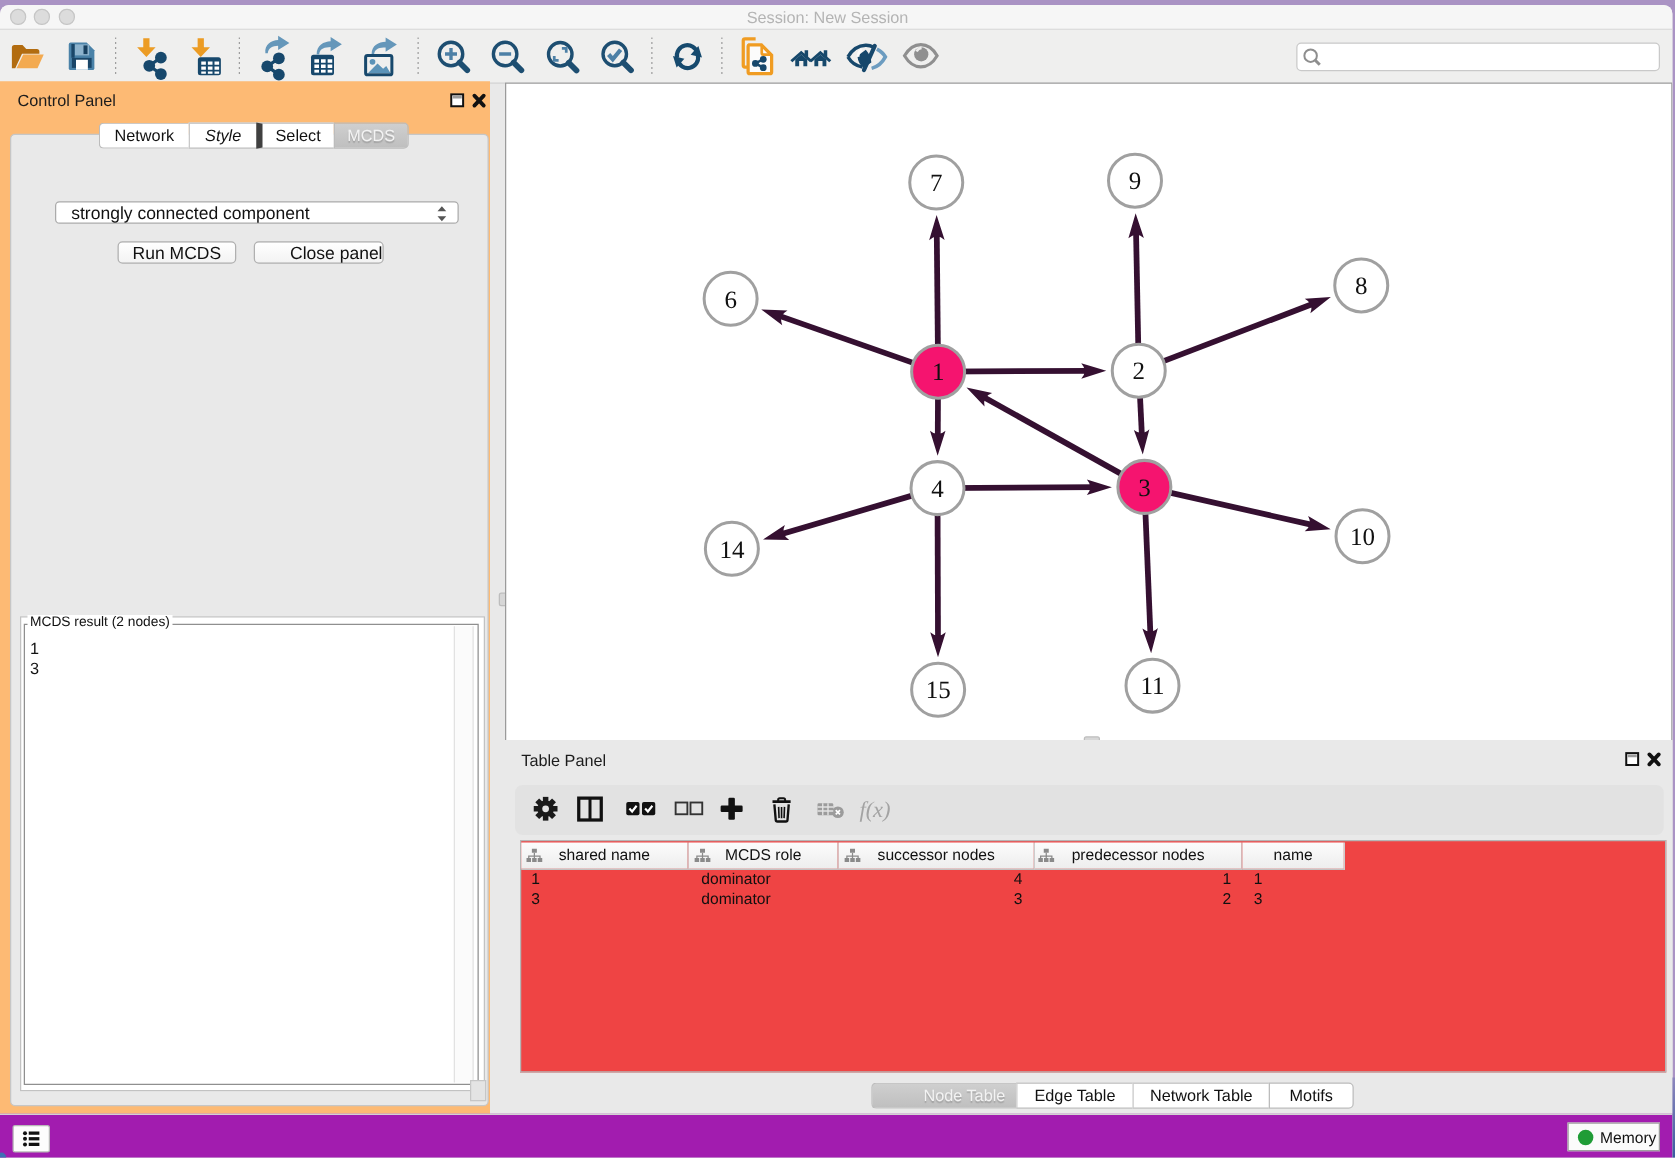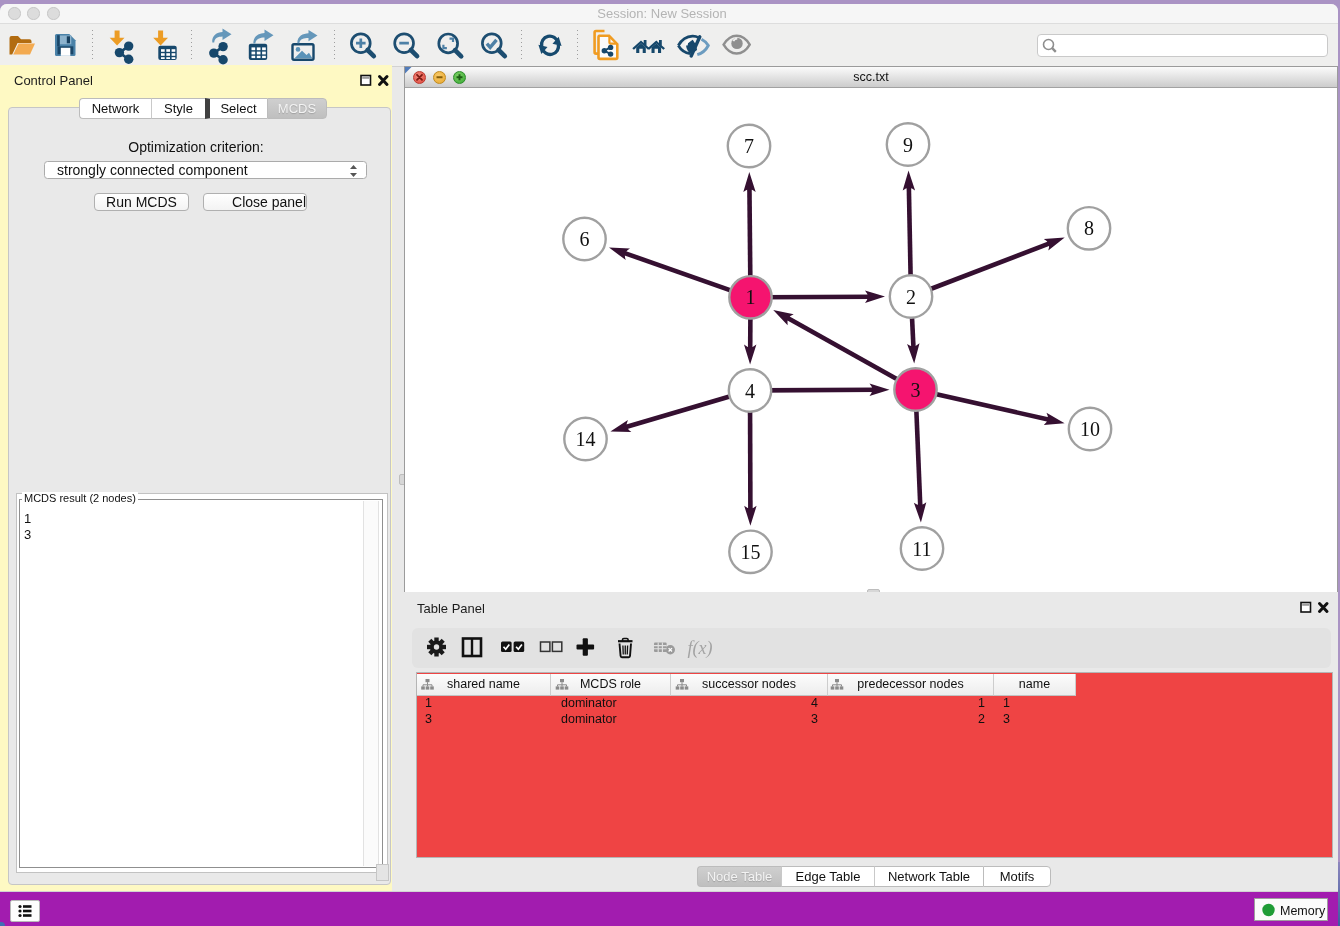--- a/index.html
+++ b/index.html
@@ -15,21 +15,21 @@
   #wtitle{position:absolute;top:0;left:-7px;width:100%;text-align:center;
       font-size:13px;line-height:20px;color:#b4b4b4;}
   
   #toolbar{position:absolute;left:0;top:19px;width:100%;height:42px;background:#efefee;
       border-top:1px solid #dddddd;border-bottom:1px solid #d2d2d2;}
   .tsep{position:absolute;top:6px;height:30px;width:1px;
       background-image:repeating-linear-gradient(to bottom,#9e9e9e 0,#9e9e9e 1px,transparent 1px,transparent 4px);}
   #search{position:absolute;left:1037px;top:10px;width:289px;height:21px;background:#fff;
       border:1px solid #c9c9c9;border-radius:4px;}
   
-  #cpanel{position:absolute;left:0;top:61px;width:392px;height:826px;background:#fef9c3;}
+  #cpanel{position:absolute;left:0;top:61px;width:392px;height:826px;background:#fdba74;}
   .ptitle{font-size:13px;color:#1c1c1c;}
   .tabrow{position:absolute;height:19px;display:flex;}
   .tab{height:19px;line-height:19px;font-size:13px;text-align:center;background:#fff;
       border-top:1px solid #bcbcbc;border-bottom:1px solid #bcbcbc;color:#111;}
   .tab.sel{background:linear-gradient(#cfcfcf,#bfbfbf);color:#f3f3f3;
       text-shadow:0 1px 1px rgba(0,0,0,0.18);}
   .cpane{position:absolute;border:1px solid #c6c6c6;border-radius:4px;background:#e9e9e9;}
   .btn{position:absolute;background:linear-gradient(#ffffff,#f3f3f3);border:1px solid #b0b0b0;
       border-radius:4px;font-size:14px;color:#111;text-align:center;}
   
@@ -203,55 +203,40 @@
   <div id="cpanel">
     <div class="ptitle abs" style="left:14px;top:8px;">Control Panel</div>
     <svg class="abs" width="34" height="14" style="left:358px;top:9px;">
       <rect x="3" y="1.5" width="9.5" height="9.5" fill="#fff" stroke="#111" stroke-width="1.6"></rect>
       <rect x="4.2" y="2.6" width="7.2" height="2.2" fill="#9c9c9c"></rect>
       <path d="M21.5,2.5 L29,10.5 M29,2.5 L21.5,10.5" stroke="#111" stroke-width="3" stroke-linecap="round"></path>
     </svg>
     <div class="cpane" style="left:8px;top:42px;width:381px;height:776px;"></div>
     <div class="tabrow" style="left:79px;top:33px;">
       <div class="tab" style="width:71px;border-left:1px solid #bcbcbc;border-radius:4px 0 0 4px;">Network</div>
-      <div class="tab" style="width:53px;border-left:1px solid #c9c9c9;">Style</div>
+      <div class="tab" style="width:53px;border-left:1px solid #c9c9c9;font-style:italic;">Style</div>
       <div class="tab" style="width:57px;border-left:5px solid #404040;">Select</div>
       <div class="tab sel" style="width:58px;border-left:1px solid #bcbcbc;border-right:1px solid #bcbcbc;border-radius:0 4px 4px 0;">MCDS</div>
     </div>
-    <div class="abs" style="left:0;top:74px;width:392px;text-align:center;font-size:14px;color:#111;">Optimization criterion:</div>
     <div class="abs" style="left:44px;top:96px;width:309px;height:16px;background:#fff;border:1px solid #ababab;border-radius:3.5px;font-size:14px;line-height:17px;color:#111;padding-left:12px;box-sizing:content-box;">strongly connected component
       <svg width="11" height="14" style="position:absolute;right:7px;top:2px;">
         <path d="M2,5 L5.5,1 L9,5 Z M2,9 L5.5,13 L9,9 Z" fill="#555"></path>
       </svg>
     </div>
     <div class="btn" style="left:94px;top:128px;width:93px;height:16px;line-height:16px;">Run MCDS</div>
     <div class="btn" style="left:203px;top:128px;width:102px;height:16px;line-height:16px;text-align:right;">Close panel</div>
     <div class="abs" style="left:16px;top:428px;width:372px;height:380px;background:#fff;border:1px solid #c2c2c2;box-sizing:border-box;"></div>
     <div class="abs" style="left:19px;top:434px;width:364px;height:369px;border:1px solid #8f8f8f;box-sizing:border-box;"></div>
     <div class="abs" style="left:363px;top:436px;width:14px;height:365px;background:#fbfbfb;border-left:1px solid #e2e2e2;border-right:1px solid #e2e2e2;"></div>
     <div class="abs" style="left:22px;top:427px;font-size:11px;color:#111;background:#fff;padding:0 2px;">MCDS result (2 nodes)</div>
     <div class="abs" style="left:24px;top:446px;font-size:13px;line-height:16px;color:#111;">1<br>3</div>
     <div class="abs" style="left:376px;top:799px;width:13px;height:17px;background:#e4e4e4;border:1px solid #c6c6c6;box-sizing:border-box;"></div>
   </div>
   <div class="abs" style="left:399px;top:470px;width:7px;height:9px;background:#d7d7d7;border:1px solid #bdbdbd;border-radius:2px;"></div>
   <div id="frame">
-    <div id="ftitle">
-      <div class="mac" style="left:8px;background:radial-gradient(circle at 40% 35%,#f28a7e,#df4438);border:1px solid #b93a30;"></div>
-      <div class="mac" style="left:28px;background:radial-gradient(circle at 40% 35%,#f7c96a,#e8a62a);border:1px solid #c08a1e;"></div>
-      <div class="mac" style="left:48px;background:radial-gradient(circle at 40% 35%,#7fd066,#35a832);border:1px solid #2c8c2a;"></div>
-      <svg width="70" height="21" style="position:absolute;left:8px;top:0;">
-        <path d="M4,7.8 L9,12.8 M9,7.8 L4,12.8" stroke="#7c1a12" stroke-width="1.8" stroke-linecap="round"></path>
-        <path d="M23.5,10.3 h6" stroke="#845c08" stroke-width="2"></path>
-        <path d="M43.5,10.3 h6 M46.5,7.3 v6" stroke="#1c5e14" stroke-width="2"></path>
-      </svg>
-      <div style="position:absolute;left:0;top:0;width:100%;text-align:center;font-size:12.5px;line-height:20px;color:#111;">scc.txt</div>
-      <svg width="7" height="7" style="position:absolute;left:0;top:0;">
-          <path d="M0,0 L6.5,0 L0,6.5 Z" fill="#3f6fb4" opacity="0.9"></path>
-        </svg>
-    </div>
     <svg width="931" height="503" style="position:absolute;left:0;top:21px;">
 <g stroke="#351031" stroke-width="4.6">
 <line x1="345.5" y1="209.3" x2="344.4" y2="97.5"></line>
 <line x1="345.5" y1="209.3" x2="216.8" y2="164.1"></line>
 <line x1="345.5" y1="209.3" x2="466.5" y2="208.7"></line>
 <line x1="345.5" y1="209.3" x2="345.2" y2="263.0"></line>
 <line x1="506.0" y1="208.5" x2="503.8" y2="96.0"></line>
 <line x1="506.0" y1="208.5" x2="647.1" y2="154.4"></line>
 <line x1="506.0" y1="208.5" x2="508.6" y2="262.0"></line>
 <line x1="510.5" y1="301.5" x2="380.0" y2="228.6"></line>
@@ -419,21 +404,21 @@
       <div class="td" style="left:254px;top:23px;width:147px;text-align:right;">4</div>
       <div class="td" style="left:411px;top:23px;width:157px;text-align:right;">1</div>
       <div class="td" style="left:586px;top:23px;">1</div>
       <div class="td" style="left:8px;top:38.5px;">3</div>
       <div class="td" style="left:144px;top:38.5px;">dominator</div>
       <div class="td" style="left:254px;top:38.5px;width:147px;text-align:right;">3</div>
       <div class="td" style="left:411px;top:38.5px;width:157px;text-align:right;">2</div>
       <div class="td" style="left:586px;top:38.5px;">3</div>
     </div>
     <div class="tabrow" style="left:305px;top:274px;">
-      <div class="tab sel" style="width:83px;border-left:1px solid #bcbcbc;border-radius:4px 0 0 4px;">Node Table</div>
+      <div class="tab sel" style="width:83px;border-left:1px solid #bcbcbc;border-radius:4px 0 0 4px;padding-left:32px;">Node Table</div>
       <div class="tab" style="width:92px;border-left:1px solid #c9c9c9;">Edge Table</div>
       <div class="tab" style="width:108px;border-left:1px solid #c9c9c9;">Network Table</div>
       <div class="tab" style="width:66px;border-left:1px solid #bcbcbc;border-right:1px solid #bcbcbc;border-radius:0 4px 4px 0;text-align:center;">Motifs</div>
     </div>
   </div>
   <div id="status">
     <div class="abs" style="left:10px;top:8px;width:28px;height:20px;background:#fdfdfd;border:1px solid #b9b9b9;border-radius:2px;">
       <svg width="28" height="20">
           <g fill="#111">
             <circle cx="9" cy="5.5" r="1.6"></circle>

